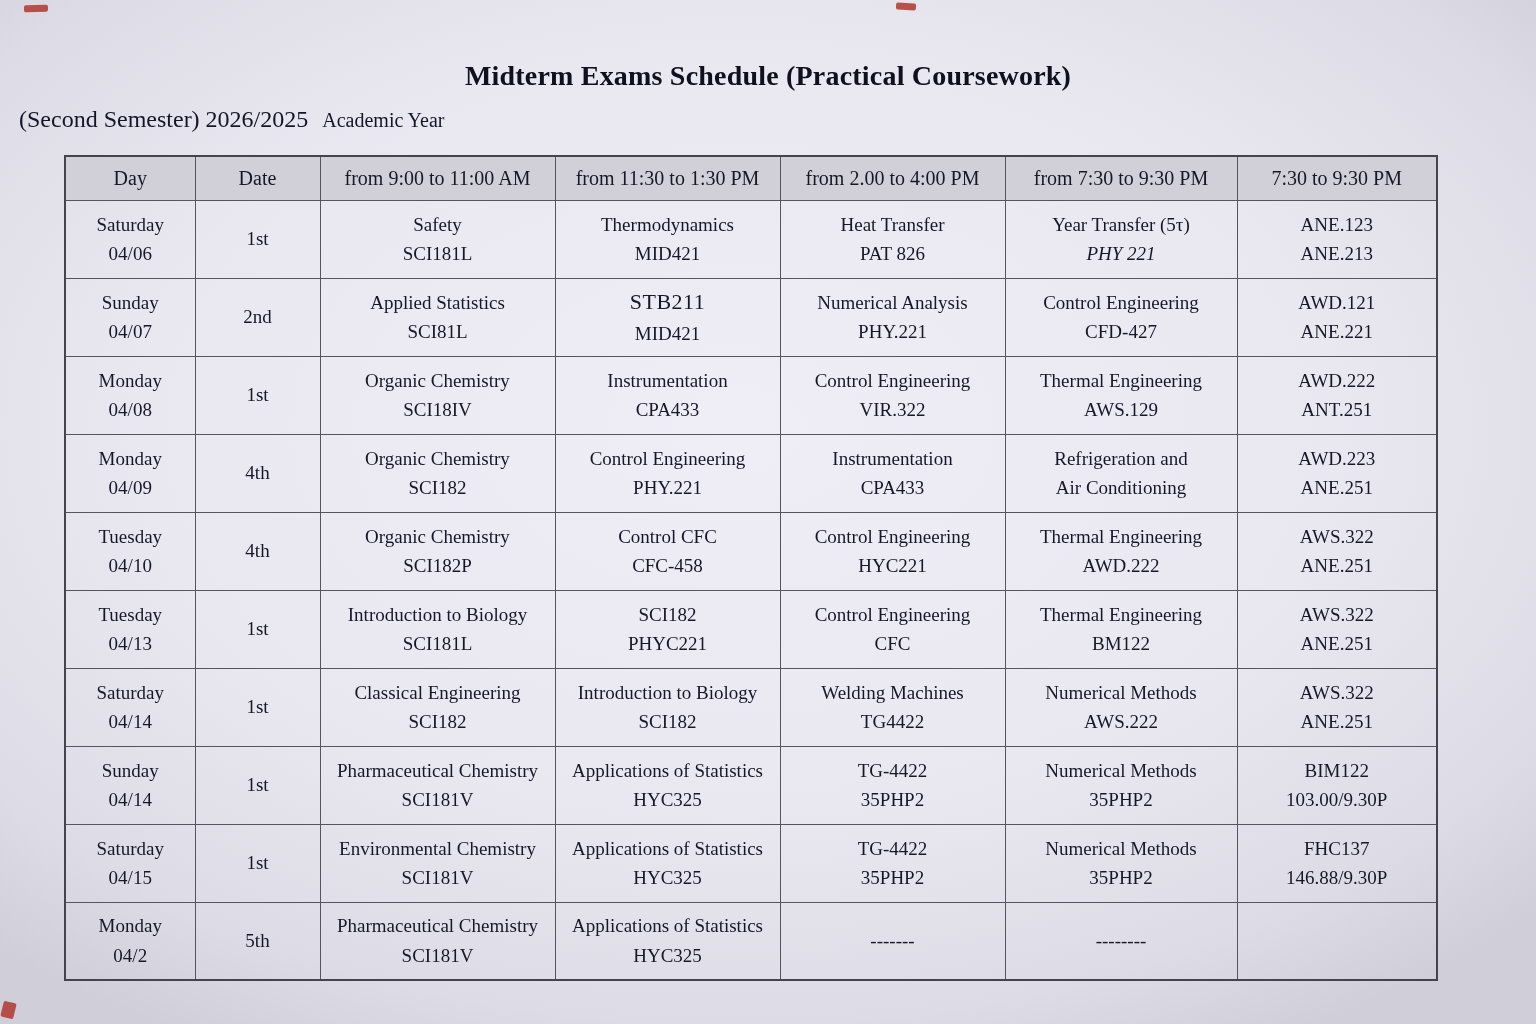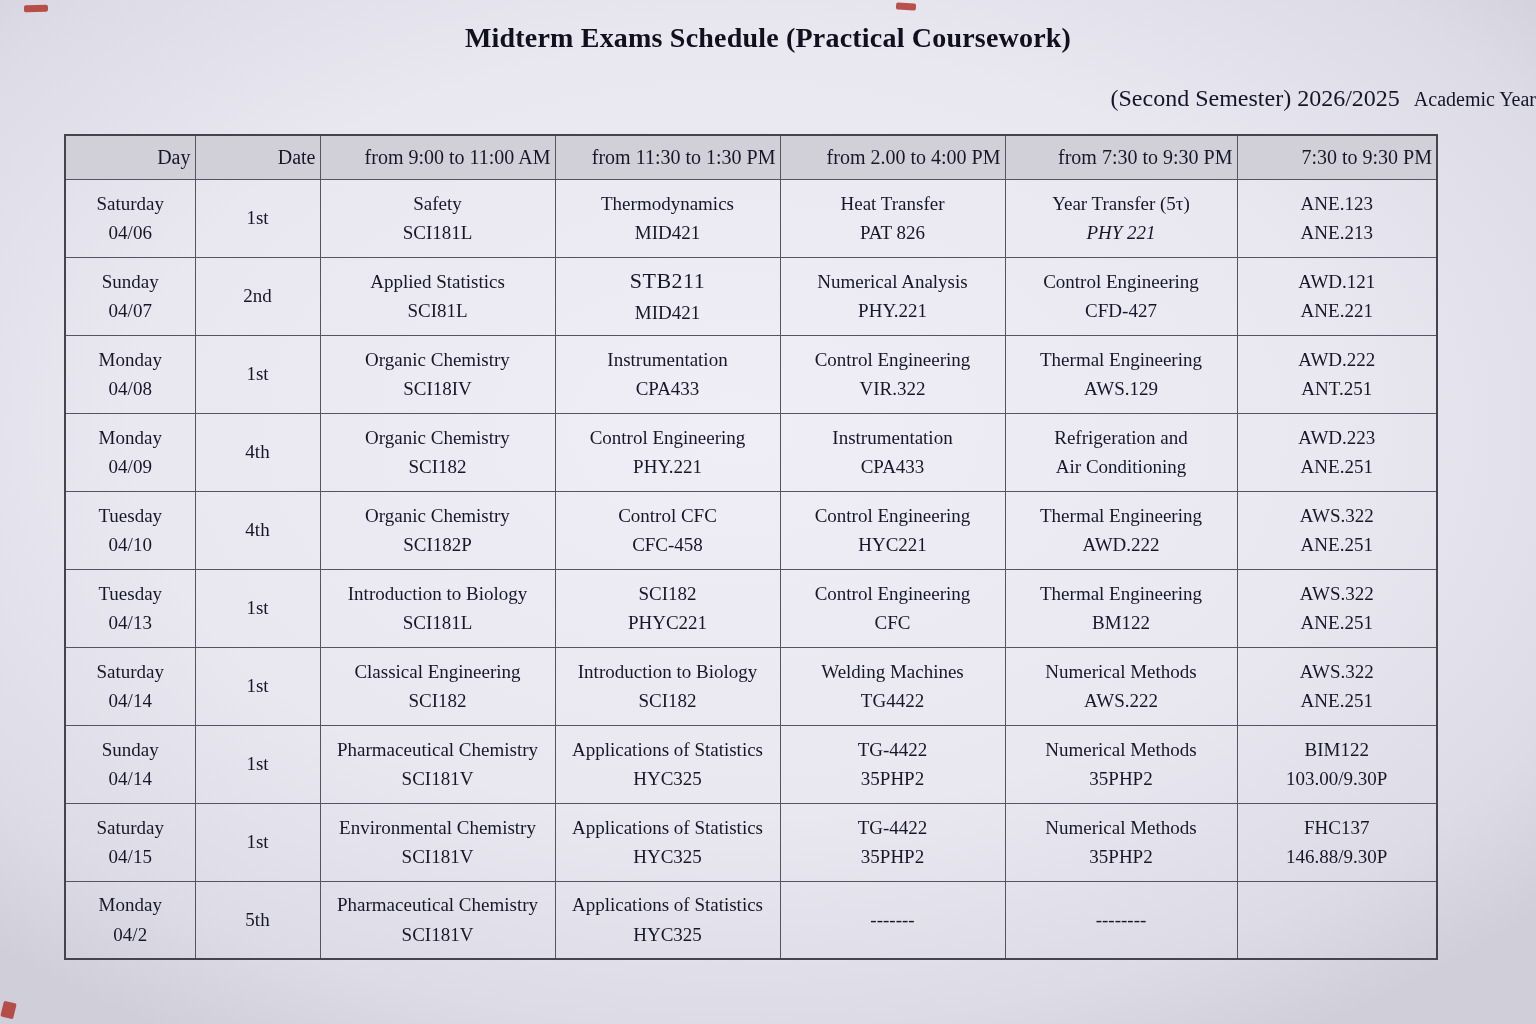--- a/index.html
+++ b/index.html
@@ -20,31 +20,32 @@
     background: #b0362e;
     border-radius: 2px;
     opacity: .85;
   }
   .mark-tl { left: 24px; top: 5px;  width: 24px; height: 7px; transform: rotate(-2deg); }
   .mark-tr { left: 896px; top: 3px; width: 20px; height: 7px; transform: rotate(3deg); }
   .mark-bl { left: 2px; top: 1002px; width: 13px; height: 16px; transform: rotate(14deg); }
 
   .title {
     text-align: center;
-    padding-top: 22px;
+    padding-top: 60px;
     font-size: 28px;
     font-weight: bold;
     letter-spacing: .2px;
     color: #10101e;
   }
   .subtitle {
-    text-align: right;
-    margin-top: 31px;
+    text-align: left;
+    margin-top: 14px;
     font-size: 24px;
     color: #15152a;
+    padding-left: 19px;
   }
   .subtitle .suffix { font-size: 20px; margin-left: 8px; }
 
   table.exam {
     border-collapse: collapse;
     table-layout: fixed;
     width: 1372px;
     margin: 22px 0 0 64px;
     background: transparent;
   }
@@ -55,21 +56,20 @@
     font-size: 19px;
     padding: 4px 4px;
     color: #17172a;
   }
   table.exam { border: 2px solid #44444e; }
   table.exam thead th {
     background: #d1d0d8;
     font-weight: normal;
     font-size: 20px;
     height: 44px;
-    text-align: right;
   }
   table.exam tbody tr { height: 78px; }
   .cell-line { line-height: 1.55; }
   .em  { font-style: italic; }
   .big { font-size: 22px; letter-spacing: .5px; }
   .daycol { font-size: 20px; }
   .ordcol { font-size: 20px; }
 </style>
 </head>
 <body>

